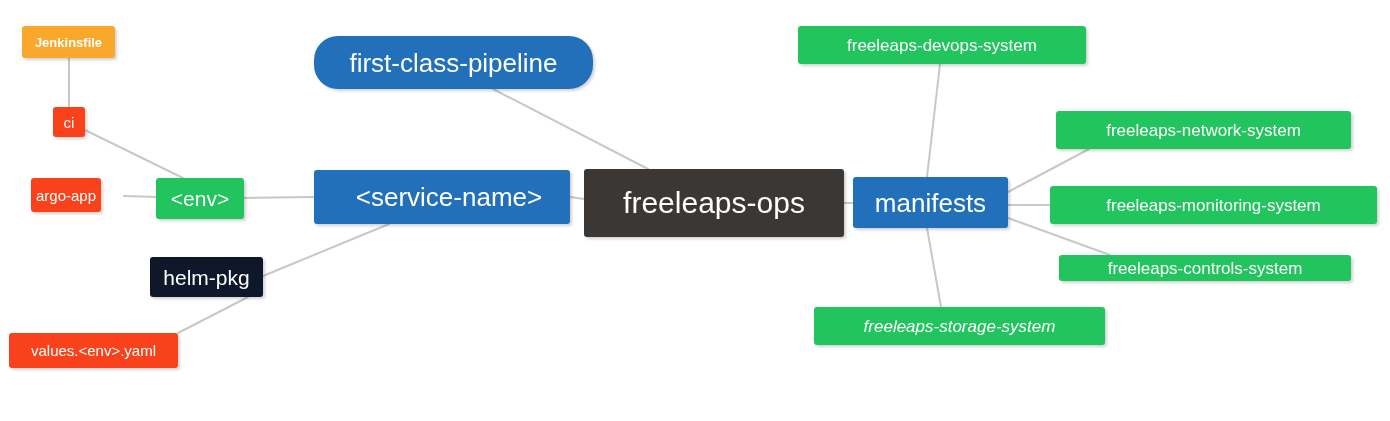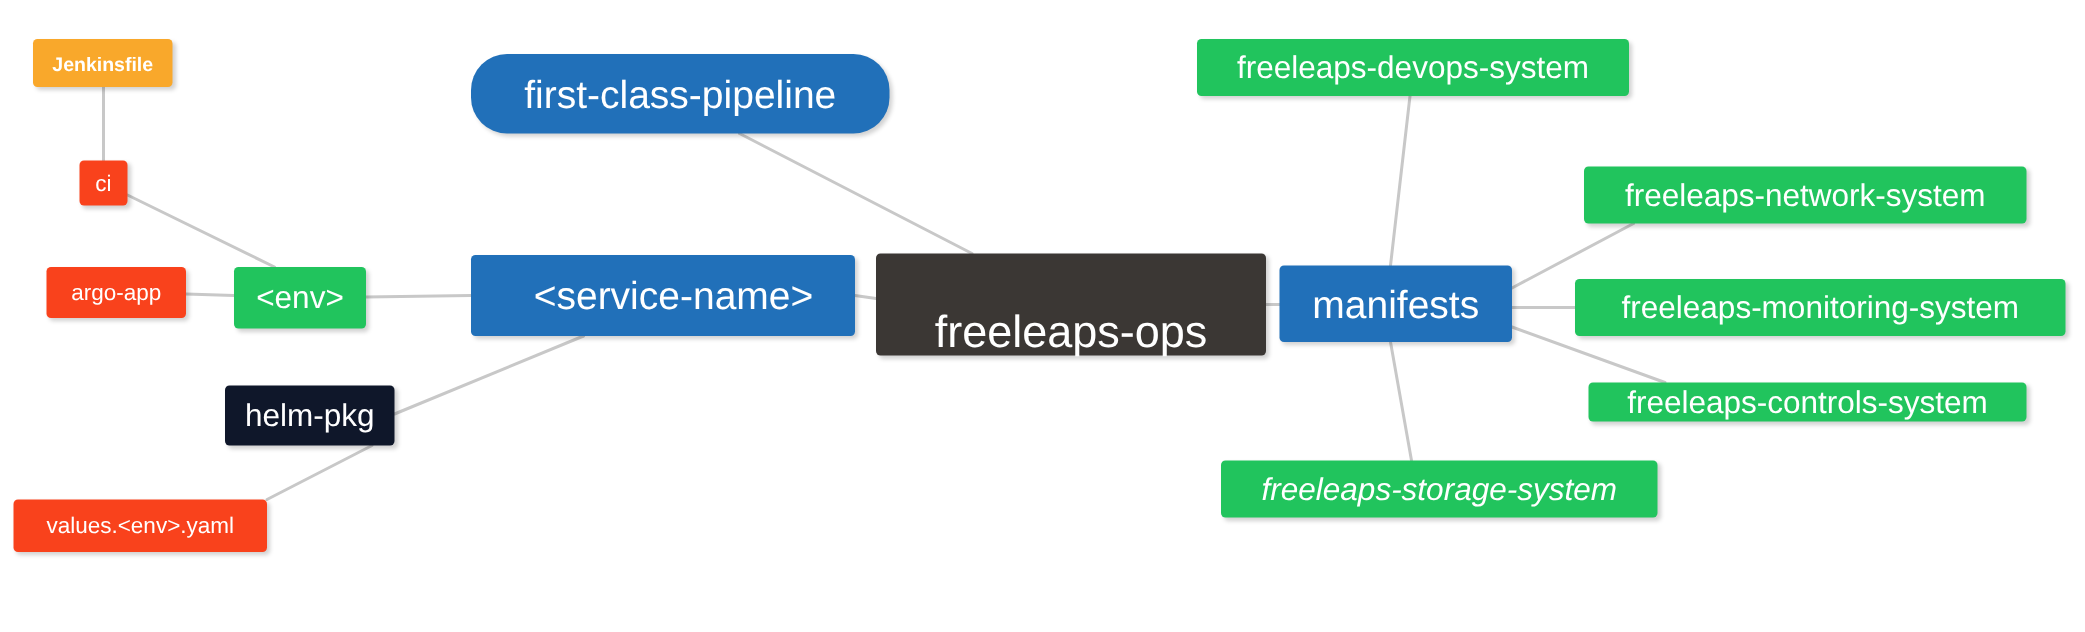--- a/index.html
+++ b/index.html
@@ -34,24 +34,24 @@
     white-space: nowrap;
     box-shadow: 2px 2px 3px rgba(0,0,0,0.18);
     font-family: "Liberation Sans", sans-serif;
     line-height: 1;
     user-select: none;
   }
   .node-label {
     display: block;
     white-space: nowrap;
   }
-  .size-root   { font-size: 30px; align-items: flex-end; }
+  .size-root   { font-size: 30px; }
   .size-major  { font-size: 26px; }
   .size-mid    { font-size: 21px; }
-  .size-leaf   { font-size: 21px; }
+  .size-leaf   { font-size: 17px; }
   .size-small  { font-size: 15px; }
   .size-tiny   { font-size: 13px; font-weight: bold; }
 </style>
 </head>
 <body>
 
 <div id="mindmap-canvas">
   <svg id="edge-layer" viewBox="0 0 1390 421" xmlns="http://www.w3.org/2000/svg">
       <line x1="493" y1="89" x2="648" y2="169" stroke="#c8c8c8" stroke-width="2" stroke-linecap="round"></line>
       <line x1="570" y1="197" x2="584" y2="199" stroke="#c8c8c8" stroke-width="2" stroke-linecap="round"></line>
@@ -86,21 +86,21 @@
       </div>
       <div class="node size-mid" style="left: 150px; top: 257px; width: 113px; height: 40px; background: #0f172a;">
         <span class="node-label">helm-pkg</span>
       </div>
       <div class="node size-small" style="left: 53px; top: 107px; width: 32px; height: 30px; background: rgb(249, 66, 28);">
         <span class="node-label">ci</span>
       </div>
       <div class="node size-tiny" style="left: 22px; top: 26px; width: 93px; height: 32px; background: rgb(249, 168, 43);">
         <span class="node-label">Jenkinsfile</span>
       </div>
-      <div class="node size-small" style="left: 31px; top: 178px; width: 93px; height: 34px; background: rgb(249, 66, 28);">
+      <div class="node size-small" style="left: 31px; top: 178px; width: 70px; height: 34px; background: rgb(249, 66, 28);">
         <span class="node-label">argo-app</span>
       </div>
       <div class="node size-small" style="left: 9px; top: 333px; width: 169px; height: 35px; background: rgb(249, 66, 28);">
         <span class="node-label">values.&lt;env&gt;.yaml</span>
       </div>
       <div class="node size-leaf" style="left: 798px; top: 26px; width: 288px; height: 38px; background: rgb(33, 196, 93);">
         <span class="node-label">freeleaps-devops-system</span>
       </div>
       <div class="node size-leaf" style="left: 1056px; top: 111px; width: 295px; height: 38px; background: rgb(33, 196, 93);">
         <span class="node-label">freeleaps-network-system</span>

